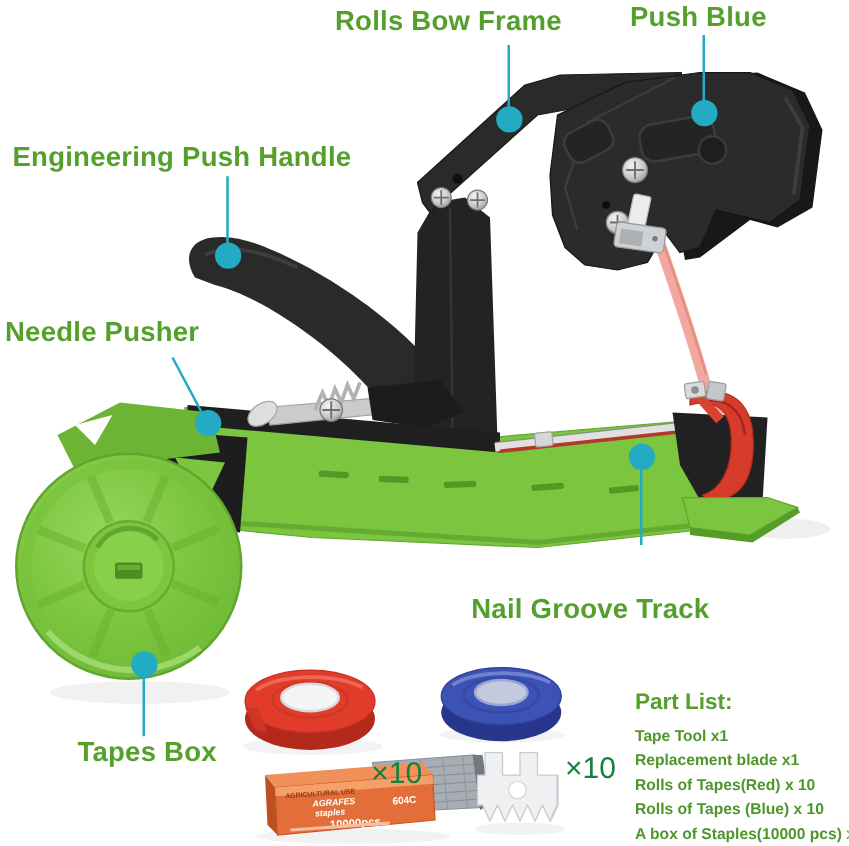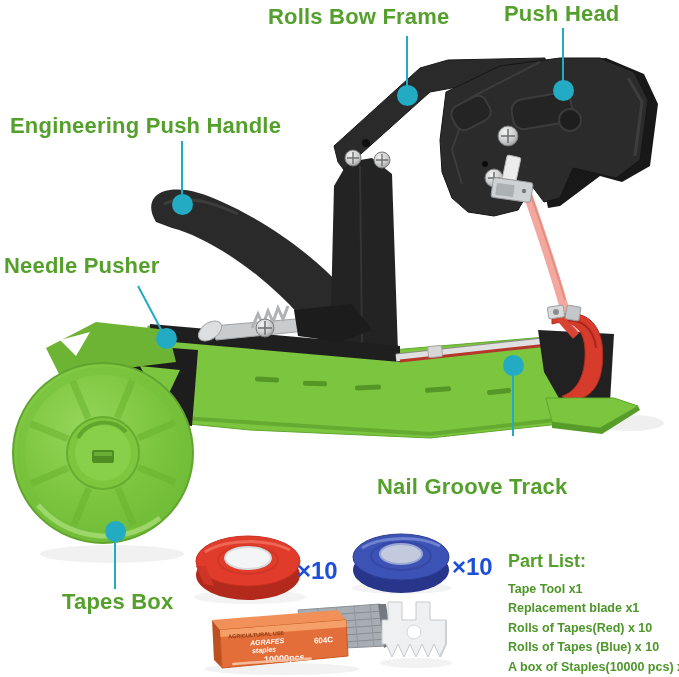--- a/index.html
+++ b/index.html
@@ -3,21 +3,21 @@
 <meta charset="utf-8">
 <style>
   html,body{margin:0;padding:0;background:#fff;}
   .stage{position:relative;width:679px;height:677px;background:#ffffff;overflow:hidden;
          font-family:"Liberation Sans", sans-serif;}
   .stage svg{position:absolute;left:0;top:0;}
   .callout-label{position:absolute;color:#55a02c;font-weight:700;font-size:22px;
                  white-space:nowrap;letter-spacing:.2px;}
   .callout-line{position:absolute;width:2px;background:#22abc3;}
   .callout-dot{position:absolute;width:21px;height:21px;border-radius:50%;background:#22abc3;}
-  .qty-label{position:absolute;color:#1d4ed8;font-weight:700;font-size:24px;white-space:nowrap;}
+  .qty-label{position:absolute;color:#15803d;font-weight:400;font-size:24px;white-space:nowrap;margin-top:48px;}
   .part-list{position:absolute;left:508px;top:551px;}
   .part-list-title{color:#55a02c;font-weight:700;font-size:18px;}
   .part-list-items{margin-top:8px;}
   .part-item{color:#4e9629;font-weight:700;font-size:12.5px;line-height:19.4px;white-space:nowrap;}
 </style>
 </head>
 <body>
 
 <div class="stage">
 
@@ -218,21 +218,21 @@
   </g>
 </svg>
 
   <div>
     <div class="callout-label" style="left:268px;top:4px;">Rolls Bow Frame</div>
     <div class="callout-line" style="left:406px;top:36px;height:50px;"></div>
     <div class="callout-dot" style="left:396.5px;top:84.5px;"></div>
   </div>
 
   <div>
-    <div class="callout-label" style="left:504px;top:1px;">Push Head</div>
+    <div class="callout-label" style="left:504px;top:1px;">Push Blue</div>
     <div class="callout-line" style="left:562px;top:28px;height:54px;"></div>
     <div class="callout-dot" style="left:552.5px;top:79.5px;"></div>
   </div>
 
   <div>
     <div class="callout-label" style="left:10px;top:113px;">Engineering Push Handle</div>
     <div class="callout-line" style="left:181px;top:141px;height:55px;"></div>
     <div class="callout-dot" style="left:171.5px;top:193.5px;"></div>
   </div>
 

